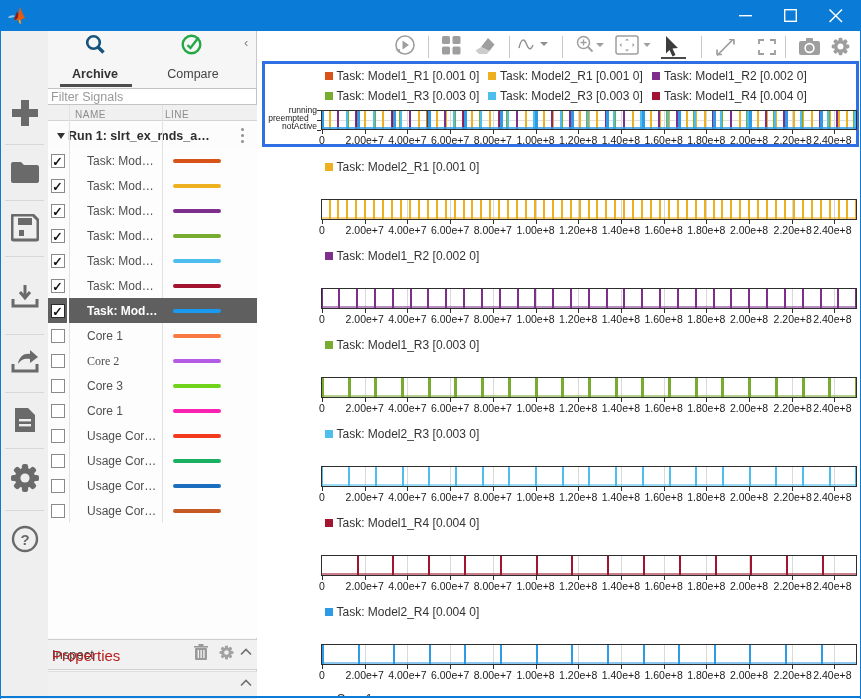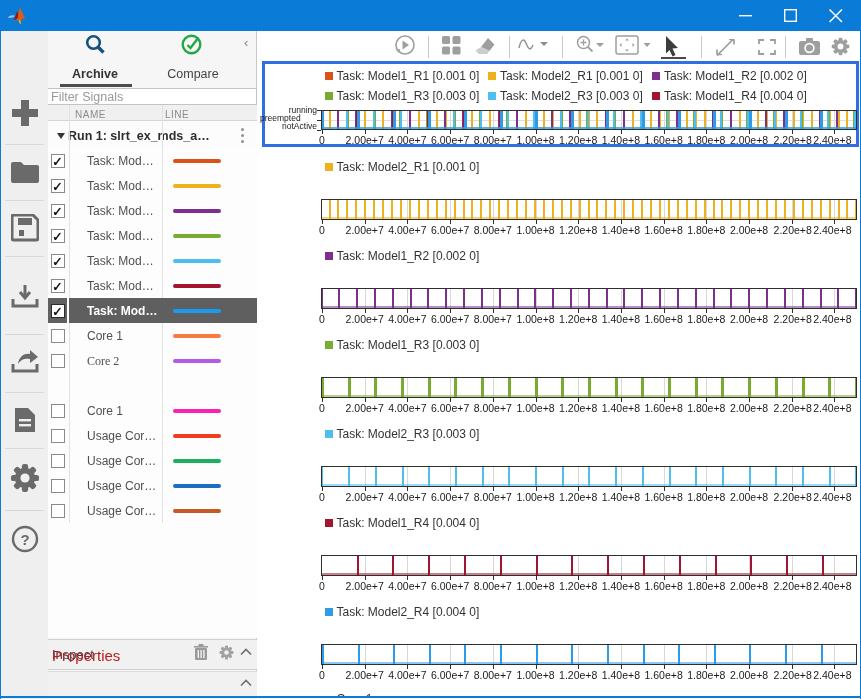--- a/index.html
+++ b/index.html
@@ -162,20 +162,25 @@
       <div style="position: absolute; left: 0px; top: 292px; width: 209px; height: 25px;">
         <div style="position: absolute; left: 3px; top: 6px; width: 14px; height: 14px; background: rgb(255, 255, 255); border: 1px solid rgb(138, 138, 138);"></div>
         <div style="position: absolute; left: 39px; top: 6px; font-size: 12px; color: rgb(79, 79, 79);">Core 1</div>
         <div style="position: absolute; left: 125px; top: 11px; width: 48px; height: 4px; border-radius: 2px; background: rgb(248, 122, 64);"></div>
       </div>
       <div style="position: absolute; left: 0px; top: 317px; width: 209px; height: 25px; font-family: Liberation Serif, serif;">
         <div style="position: absolute; left: 3px; top: 6px; width: 14px; height: 14px; background: rgb(255, 255, 255); border: 1px solid rgb(138, 138, 138);"></div>
         <div style="position: absolute; left: 39px; top: 6px; font-size: 12px; color: rgb(79, 79, 79);">Core 2</div>
         <div style="position: absolute; left: 125px; top: 11px; width: 48px; height: 4px; border-radius: 2px; background: rgb(179, 91, 229);"></div>
       </div>
+      <div style="position: absolute; left: 0px; top: 342px; width: 209px; height: 25px;">
+        <div style="position: absolute; left: 3px; top: 6px; width: 14px; height: 14px; background: rgb(255, 255, 255); border: 1px solid rgb(138, 138, 138);"></div>
+        <div style="position: absolute; left: 39px; top: 6px; font-size: 12px; color: rgb(79, 79, 79);">Core 3</div>
+        <div style="position: absolute; left: 125px; top: 11px; width: 48px; height: 4px; border-radius: 2px; background: rgb(111, 212, 26);"></div>
+      </div>
       <div style="position: absolute; left: 0px; top: 367px; width: 209px; height: 25px;">
         <div style="position: absolute; left: 3px; top: 6px; width: 14px; height: 14px; background: rgb(255, 255, 255); border: 1px solid rgb(138, 138, 138);"></div>
         <div style="position: absolute; left: 39px; top: 6px; font-size: 12px; color: rgb(79, 79, 79);">Core 1</div>
         <div style="position: absolute; left: 125px; top: 11px; width: 48px; height: 4px; border-radius: 2px; background: rgb(250, 34, 176);"></div>
       </div>
       <div style="position: absolute; left: 0px; top: 392px; width: 209px; height: 25px;">
         <div style="position: absolute; left: 3px; top: 6px; width: 14px; height: 14px; background: rgb(255, 255, 255); border: 1px solid rgb(138, 138, 138);"></div>
         <div style="position: absolute; left: 39px; top: 6px; font-size: 12px; color: rgb(79, 79, 79);">Usage Cor…</div>
         <div style="position: absolute; left: 125px; top: 11px; width: 48px; height: 4px; border-radius: 2px; background: rgb(242, 58, 30);"></div>
       </div>
@@ -291,21 +296,21 @@
       <div class="legtxt" style="position: absolute; left: 242px; top: 38px;">Task: Model2_R1 [0.001 0]</div>
       <div style="position: absolute; left: 394px; top: 41px; width: 8px; height: 8px; background: rgb(126, 47, 142);"></div>
       <div class="legtxt" style="position: absolute; left: 406px; top: 38px;">Task: Model1_R2 [0.002 0]</div>
       <div style="position: absolute; left: 66.5px; top: 61px; width: 8px; height: 8px; background: rgb(119, 172, 48);"></div>
       <div class="legtxt" style="position: absolute; left: 78.5px; top: 58px;">Task: Model1_R3 [0.003 0]</div>
       <div style="position: absolute; left: 230px; top: 61px; width: 8px; height: 8px; background: rgb(77, 190, 238);"></div>
       <div class="legtxt" style="position: absolute; left: 242px; top: 58px;">Task: Model2_R3 [0.003 0]</div>
       <div style="position: absolute; left: 394px; top: 61px; width: 8px; height: 8px; background: rgb(162, 20, 47);"></div>
       <div class="legtxt" style="position: absolute; left: 406px; top: 58px;">Task: Model1_R4 [0.004 0]</div>
       <div style="position: absolute; left: 2px; top: 75px; width: 57px; text-align: right; font-size: 8.5px; line-height: 8px; color: rgb(26, 26, 26);">running</div>
-      <div style="position: absolute; left: 2px; top: 83px; width: 57px; text-align: left; font-size: 8.5px; line-height: 8px; color: rgb(26, 26, 26);">preempted</div>
+      <div style="position: absolute; left: 2px; top: 83px; width: 57px; text-align: center; font-size: 8.5px; line-height: 8px; color: rgb(26, 26, 26);">preempted</div>
       <div style="position: absolute; left: 2px; top: 91px; width: 57px; text-align: right; font-size: 8.5px; line-height: 8px; color: rgb(26, 26, 26);">notActive</div>
       <div style="position: absolute; left: 59px; top: 79px; width: 4px; height: 1px; background: rgb(46, 46, 46);"></div>
       <div style="position: absolute; left: 59px; top: 89px; width: 4px; height: 1px; background: rgb(46, 46, 46);"></div>
       <div style="position: absolute; left: 59px; top: 99px; width: 4px; height: 1px; background: rgb(46, 46, 46);"></div>
       <div style="position: absolute; left: 63px; top: 79px; width: 536px; height: 20px; background: rgb(255, 255, 255); border: 1px solid rgb(46, 46, 46); overflow: hidden;">
         <div style="position: absolute; left: 42.7px; top: 0px; width: 1px; height: 20px; background: rgb(217, 217, 217);"></div>
         <div style="position: absolute; left: 85.4px; top: 0px; width: 1px; height: 20px; background: rgb(217, 217, 217);"></div>
         <div style="position: absolute; left: 128.1px; top: 0px; width: 1px; height: 20px; background: rgb(217, 217, 217);"></div>
         <div style="position: absolute; left: 170.8px; top: 0px; width: 1px; height: 20px; background: rgb(217, 217, 217);"></div>
         <div style="position: absolute; left: 213.5px; top: 0px; width: 1px; height: 20px; background: rgb(217, 217, 217);"></div>

